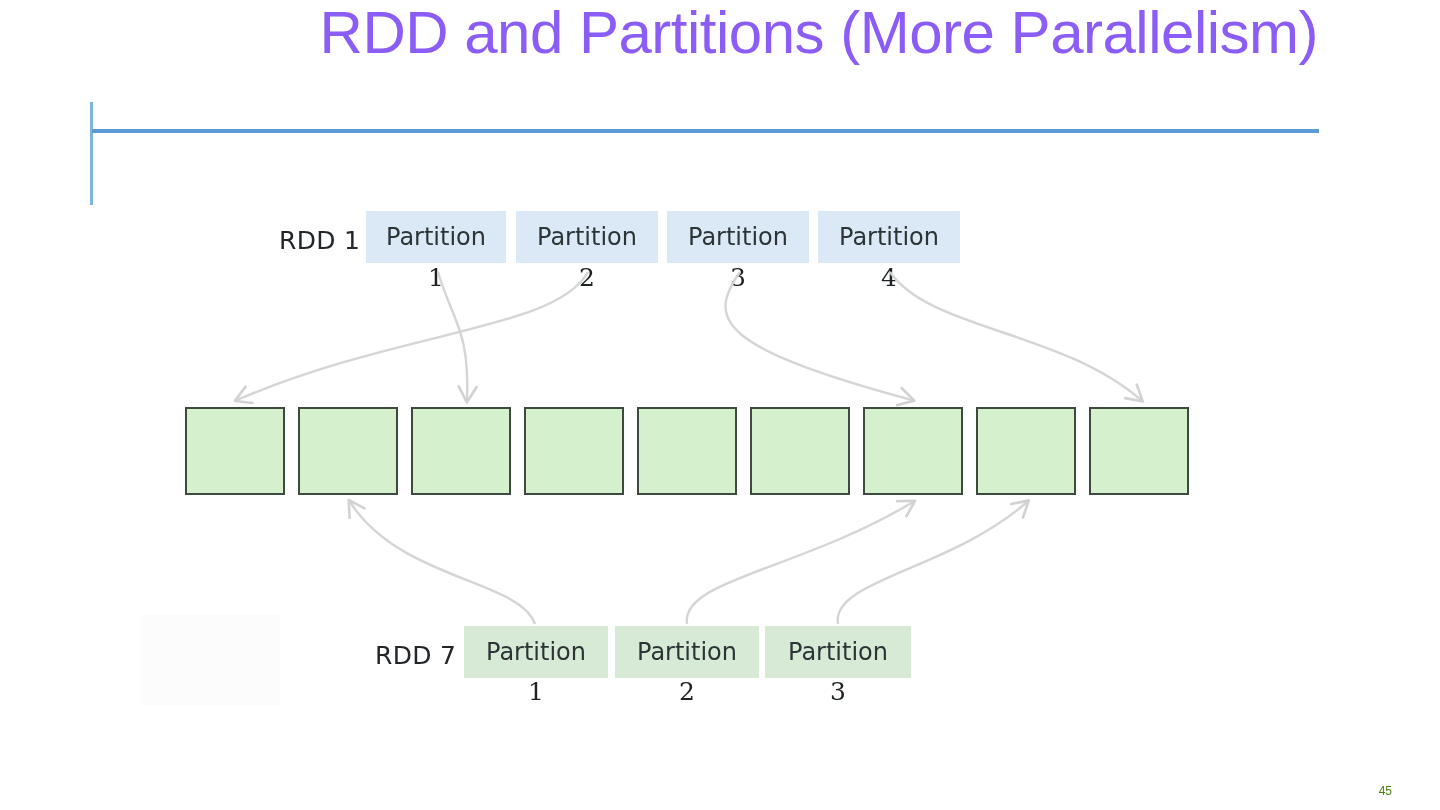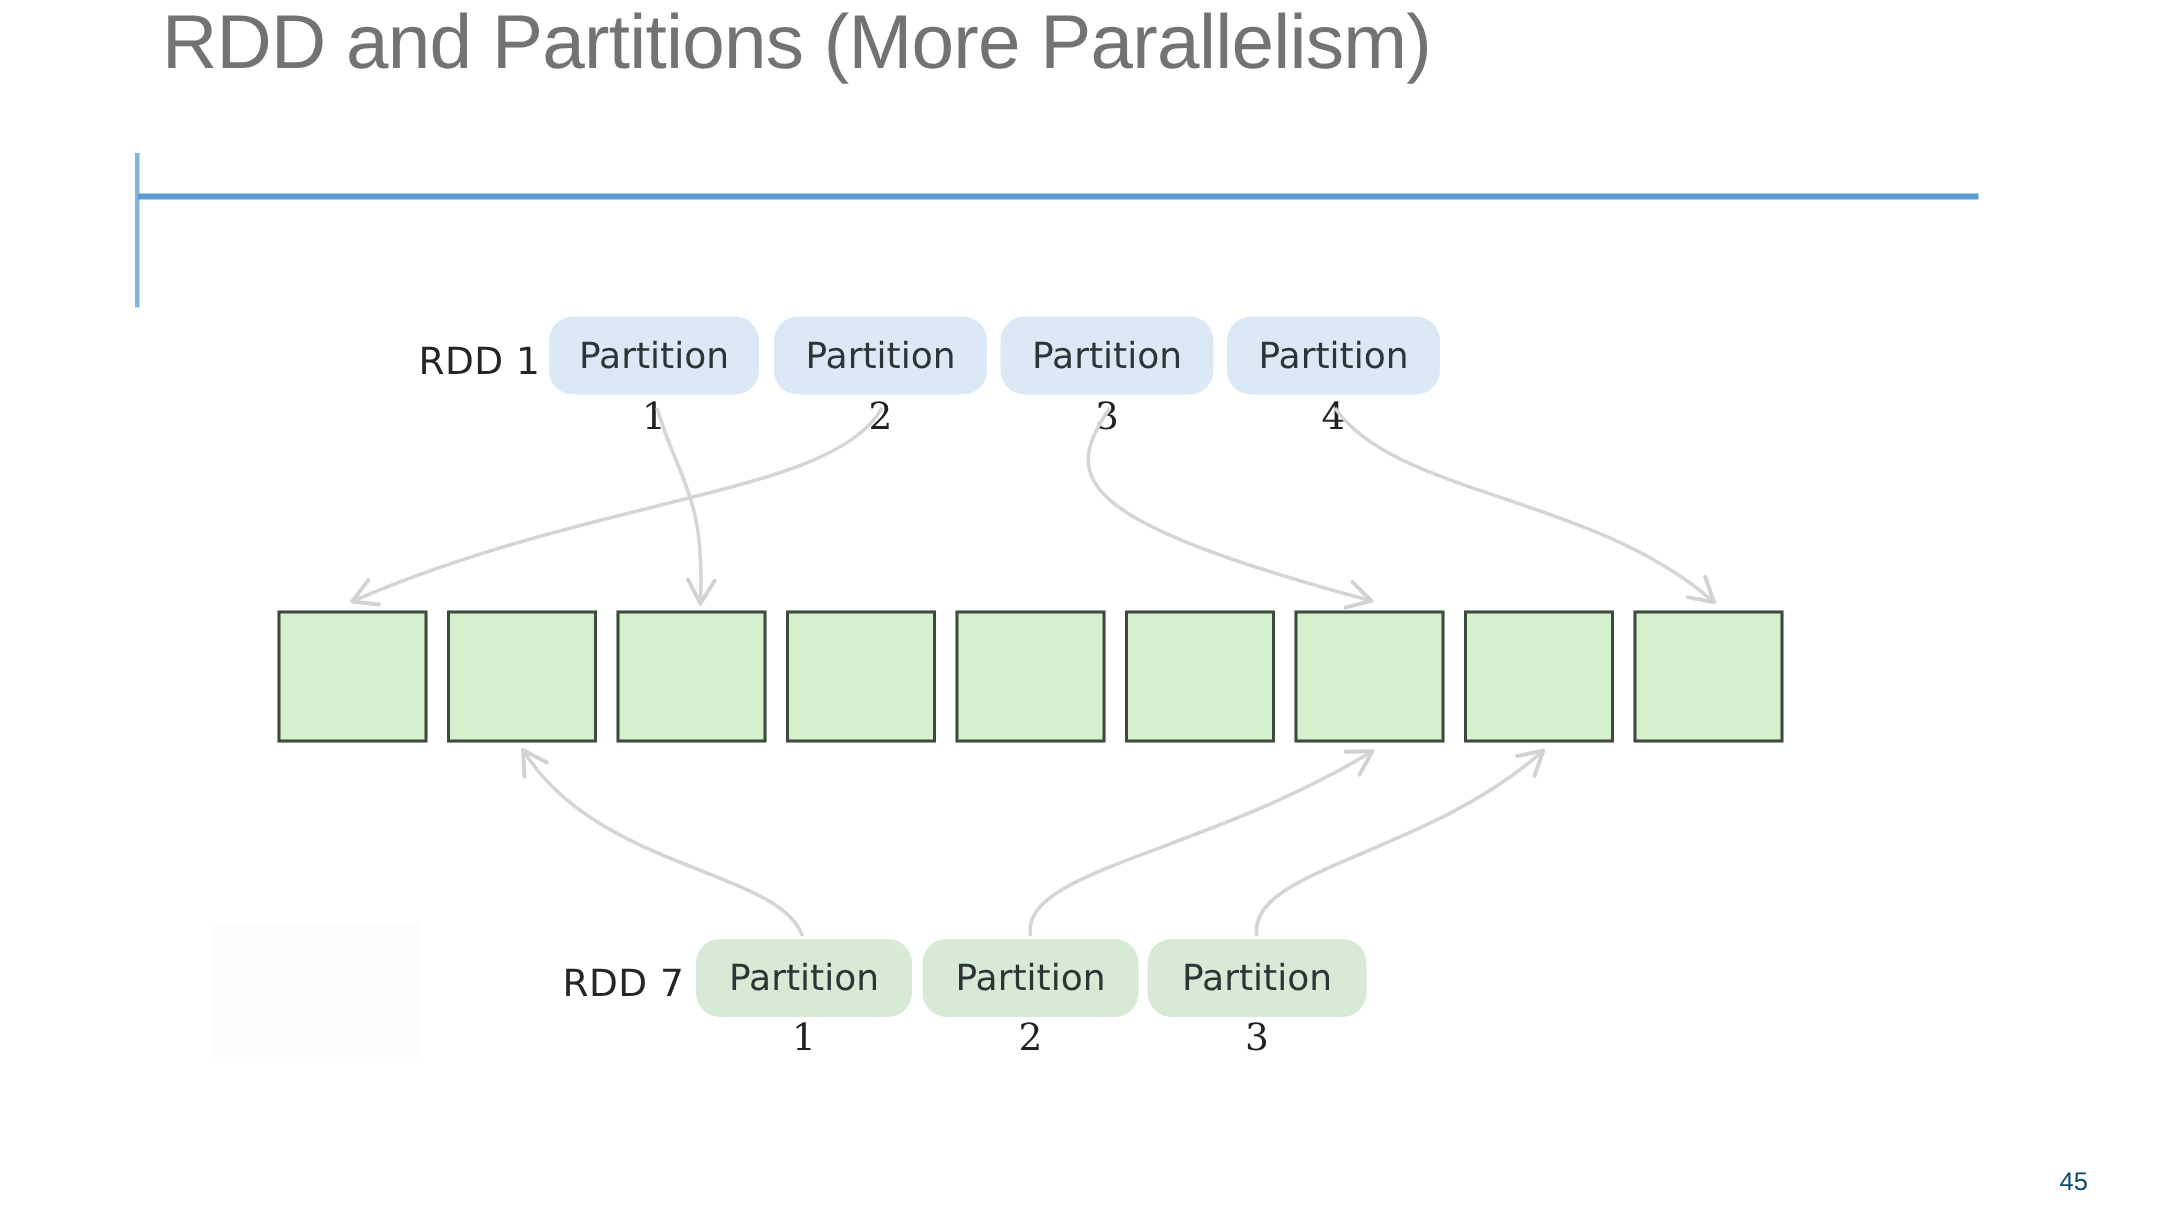--- a/index.html
+++ b/index.html
@@ -16,27 +16,28 @@
     color: #0d0d0d;
   }
 
   
   #slide-title {
     position: absolute;
     left: 108px;
     top: 2px;
     width: 1210px;
     font-family: "Liberation Sans", "DejaVu Sans", sans-serif;
-    font-size: 51px;
+    font-size: 60px;
     line-height: 1.02;
     font-weight: 400;
     letter-spacing: -0.5px;
-    color: #737373;
+    color: #8b5cf6;
     white-space: pre-wrap;
     z-index: 5;
+    text-align: right;
   }
   #title-rule-h {
     position: absolute;
     left: 92px;
     top: 129px;
     width: 1227px;
     height: 4px;
     background: #5b9bd5;
     z-index: 2;
   }
@@ -88,21 +89,20 @@
 
   .part-box {
     position: absolute;
     height: 52px;
     display: flex;
     align-items: center;
     justify-content: center;
     font-size: 24px;
     color: #2d3436;
     box-sizing: border-box;
-    border-radius: 16px;
   }
   .part-blue { background: #dbe9f6; }
   .part-green { background: #d6ead6; }
 
   .part-num {
     position: absolute;
     font-size: 25px;
     color: #1d2224;
     text-align: center;
     font-family: "DejaVu Serif", "Liberation Serif", serif;
@@ -127,22 +127,22 @@
     line-height: 36px;
     color: #2a3032;
     white-space: pre-line;
   }
 
   
   #page-number {
     position: absolute;
     right: 48px;
     bottom: 12px;
-    font-size: 17px;
-    color: #0c4a6e;
+    font-size: 12px;
+    color: #4d7c0f;
     font-family: "Liberation Sans", "DejaVu Sans", sans-serif;
     z-index: 6;
     text-align: right;
   }
 
   
   #watermark {
     position: absolute;
     left: 140px;
     top: 615px;

